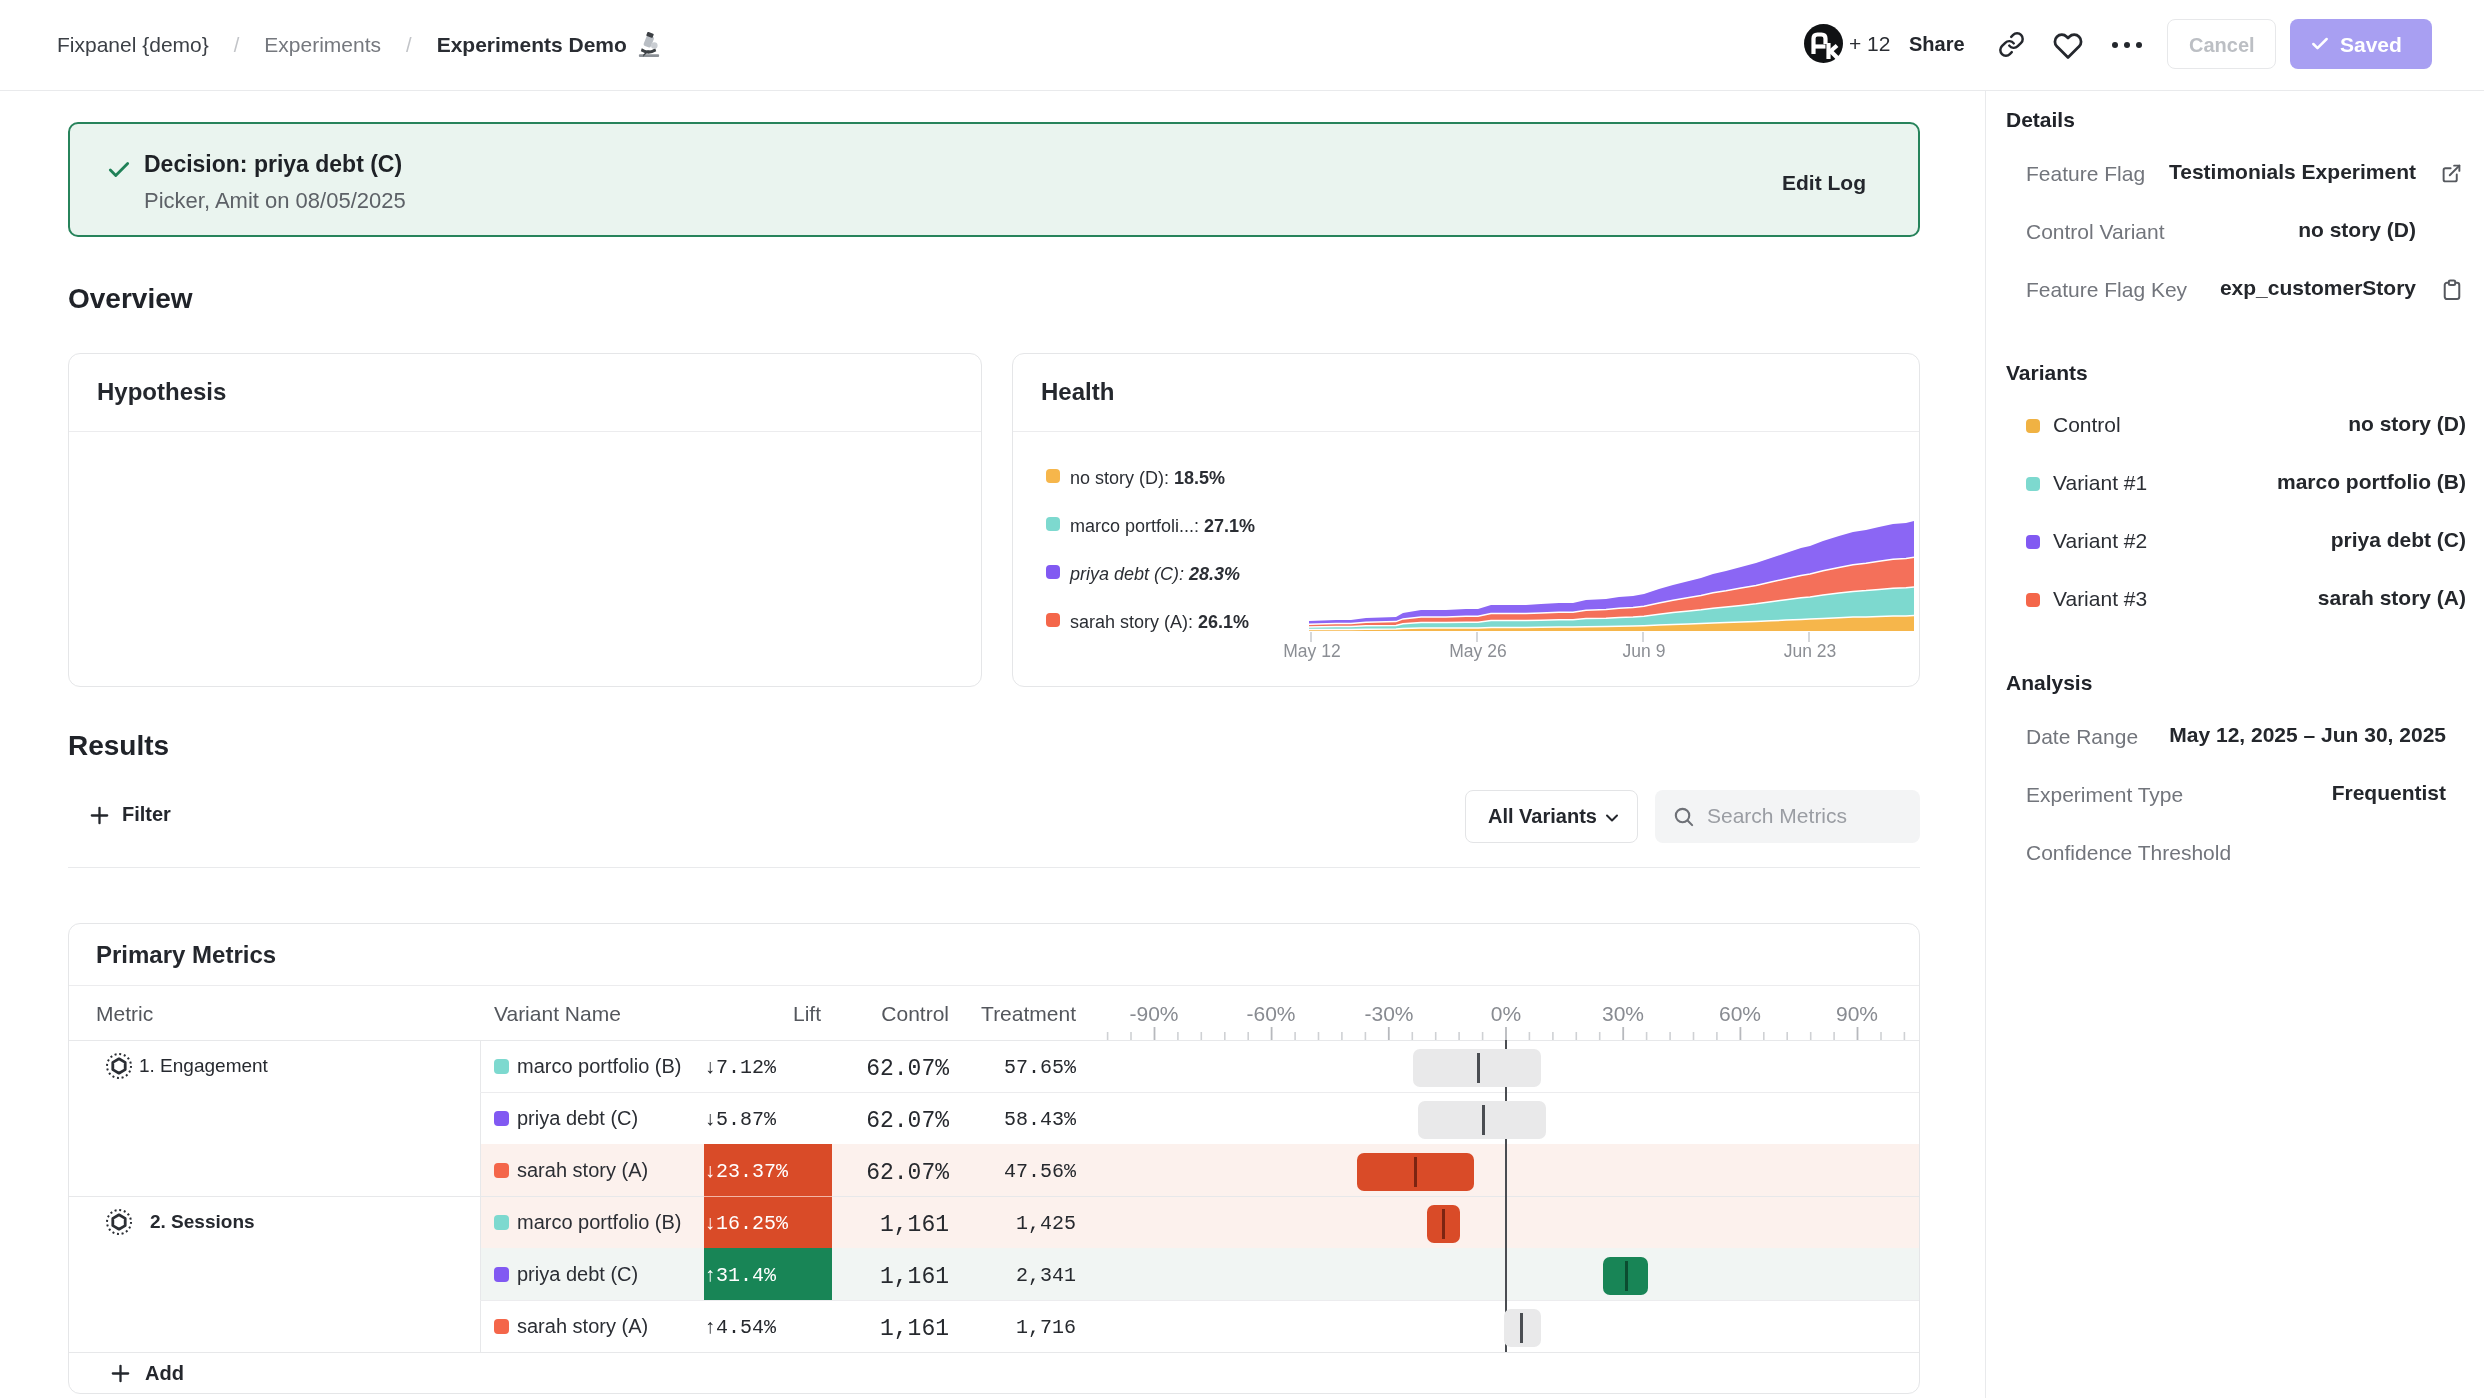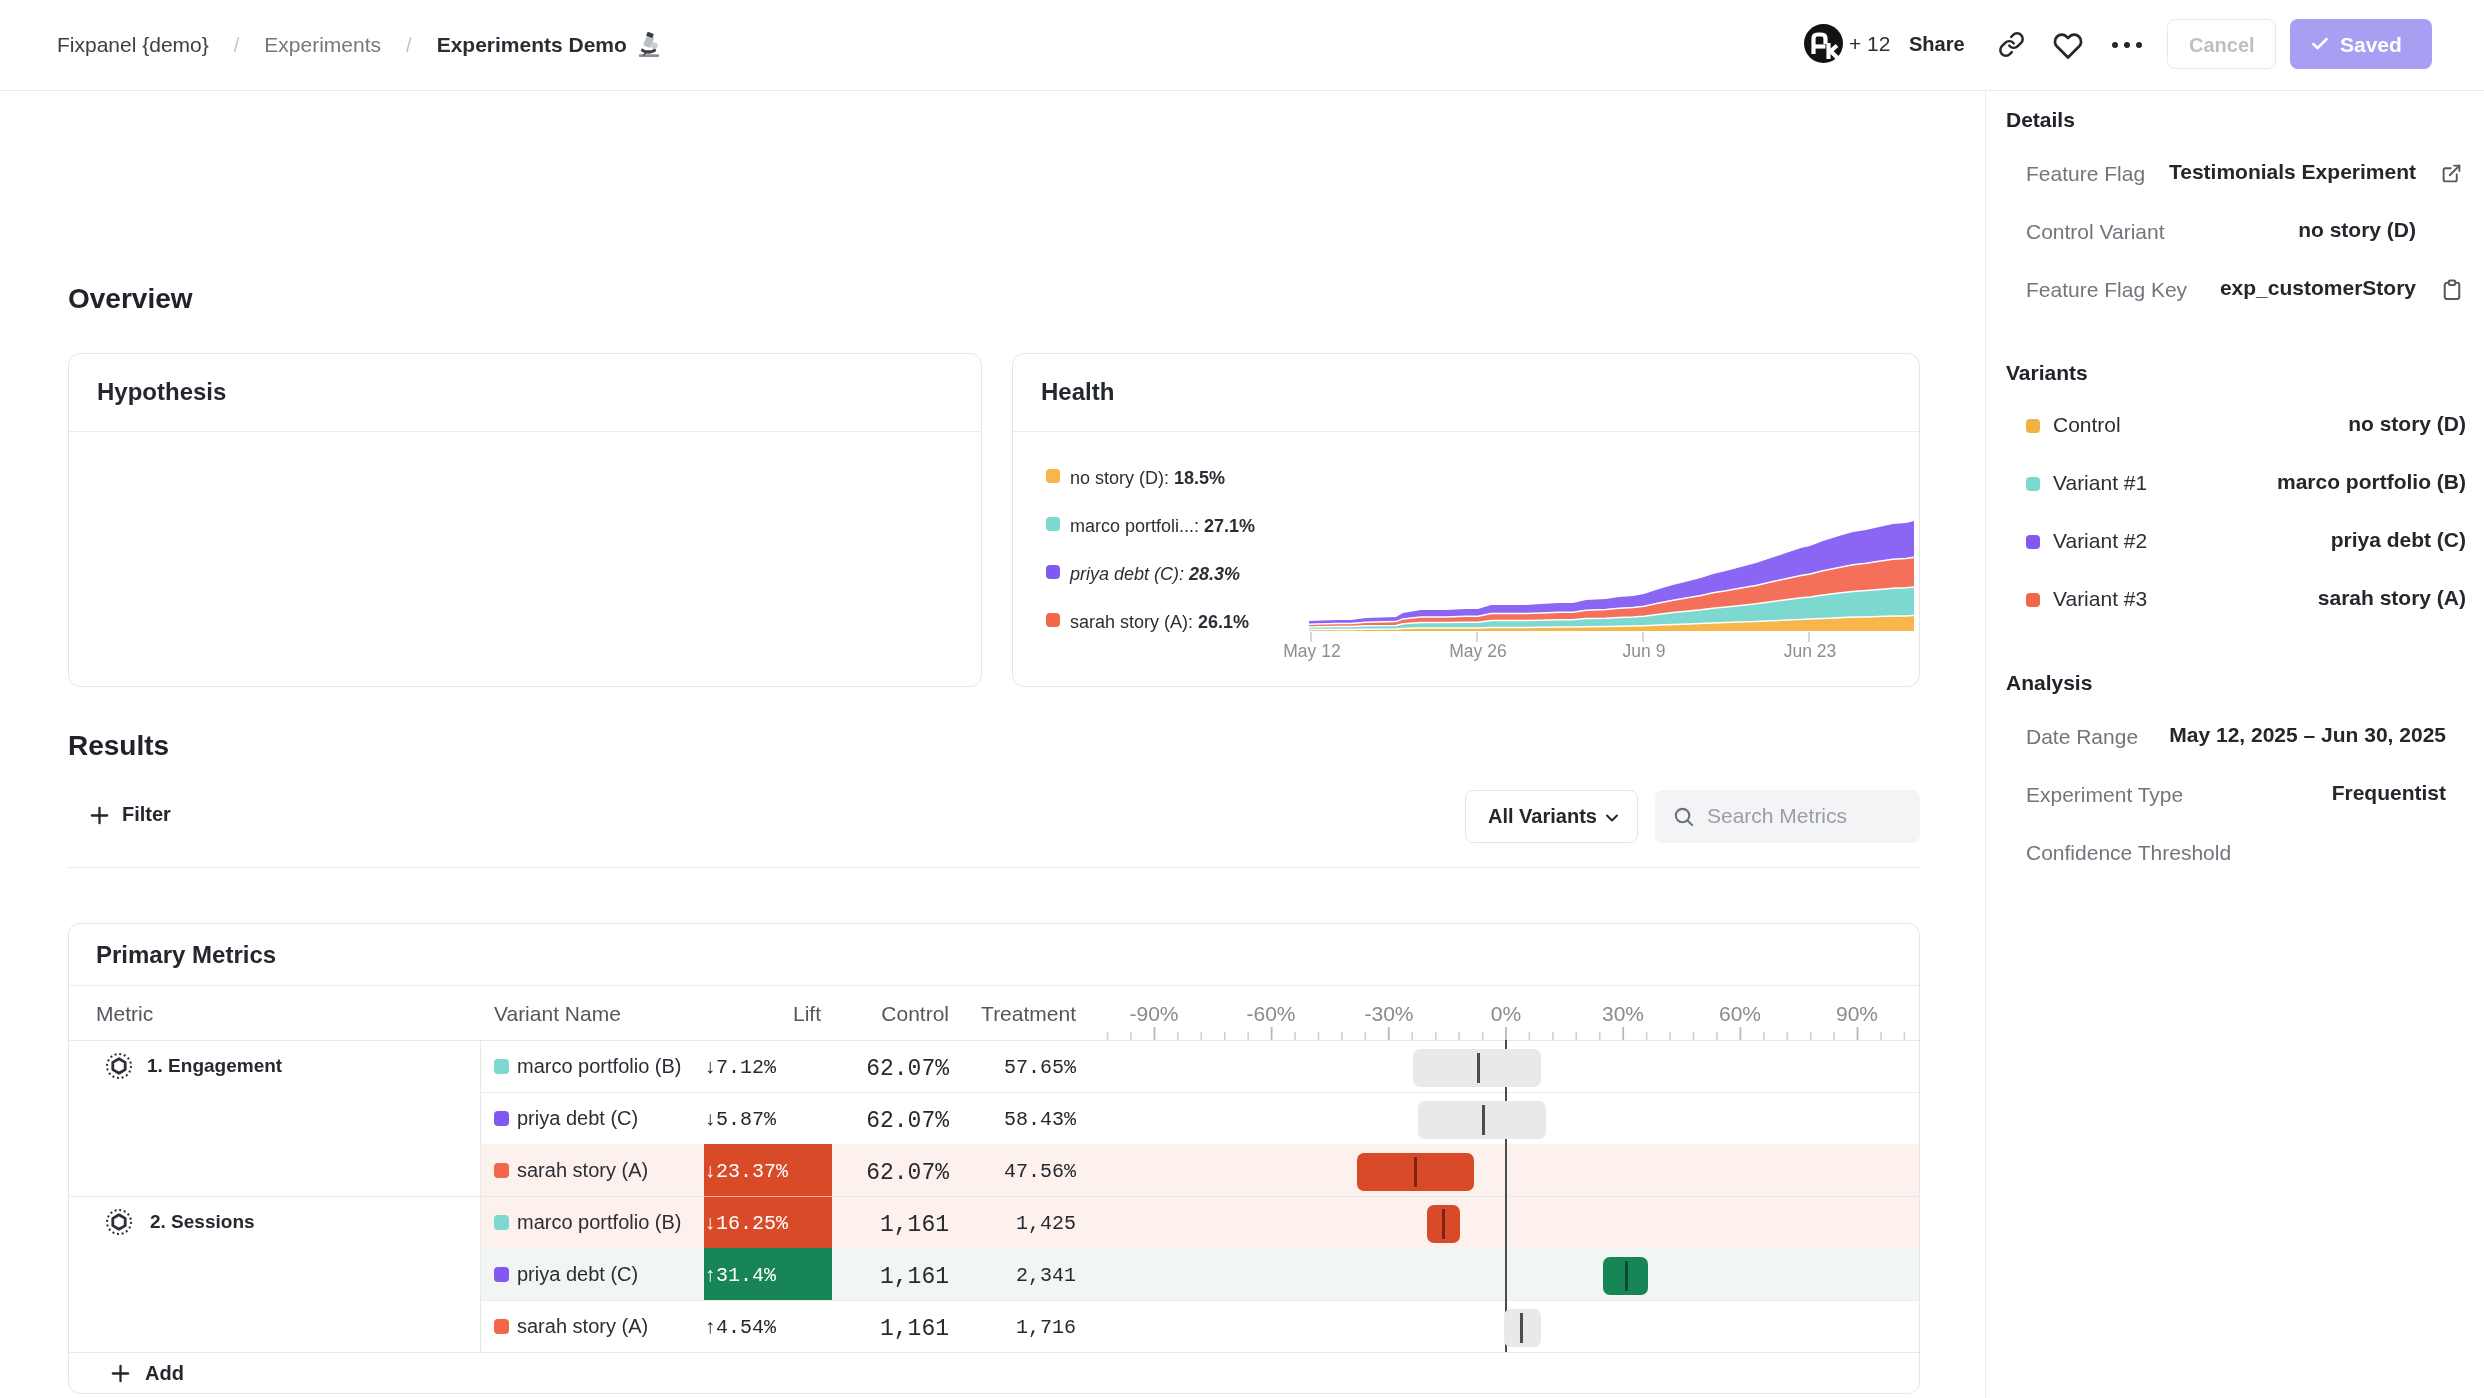--- a/index.html
+++ b/index.html
@@ -91,20 +91,28 @@
     <div class="abs" style="left:2290px; top:19px; width:142px; height:50px; border-radius:8px; background:#a89ff2;">
       <svg class="abs" style="left:20px; top:15px;" width="20" height="20" viewBox="0 0 24 24" fill="none" stroke="#fff" stroke-width="3" stroke-linecap="round" stroke-linejoin="round">
             <polyline points="20 6 9 17 4 12"></polyline>
           </svg>
       <span class="abs" style="left:50px; top:14px; font-size:21px; font-weight:bold; color:#fff;">Saved</span>
     </div>
   </div>
 </div>
 
 <div id="main">
+  <div id="banner">
+    <svg class="abs" style="left:36px; top:33px;" width="26" height="26" viewBox="0 0 24 24" fill="none" stroke="#1f8057" stroke-width="2.6" stroke-linecap="round" stroke-linejoin="round">
+          <polyline points="20 6 9 17 4 12"></polyline>
+        </svg>
+    <div class="abs" style="left:74px; top:27px; font-size:23px; font-weight:bold; color:#1e2126;">Decision: priya debt (C)</div>
+    <div class="abs" style="left:74px; top:64px; font-size:22px; color:#5d6167;">Picker, Amit on 08/05/2025</div>
+    <div class="abs" style="right:52px; top:47px; font-size:21px; font-weight:bold; color:#24272d;">Edit Log</div>
+  </div>
   <div id="overview-h" class="abs" style="left:68px; top:192px; font-size:28px; font-weight:bold; color:#202329;">Overview</div>
 
   <div id="hypo-card" class="card" style="left:68px; top:262px; width:914px; height:334px;">
     <div class="abs cardtitle" style="left:28px; top:24px;">Hypothesis</div>
     <div class="abs" style="left:0; top:77px; width:100%; height:1px; background:#ececee;"></div>
   </div>
   <div id="health-card" class="card" style="left:1012px; top:262px; width:908px; height:334px;">
     <div class="abs cardtitle" style="left:28px; top:24px;">Health</div>
     <div class="abs" style="left:0; top:77px; width:100%; height:1px; background:#ececee;"></div>
 
@@ -230,21 +238,21 @@
     <div class="abs" style="left:0; top:272px; width:100%; height:1px; background:#e7e8ea;"></div>
     <div class="abs" style="left:411px; top:376px; width:1439px; height:1px; background:#ececee;"></div>
     <div class="abs" style="left:0; top:428px; width:100%; height:1px; background:#e7e8ea;"></div>
 
     <div class="abs" style="left:1436px; top:116px; width:2px; height:312px; background:#4a4d52;"></div>
 
     <svg class="abs" style="left:36px; top:128px;" width="28" height="28" viewBox="0 0 28 28" fill="none" stroke="#2b2e34">
           <circle cx="14" cy="14" r="12" stroke-width="2" stroke-dasharray="2 2.7"></circle>
           <path d="M14 6.8 L20.2 10.4 L20.2 17.6 L14 21.2 L7.8 17.6 L7.8 10.4 Z" stroke-width="2.8" stroke-linejoin="round"></path>
         </svg>
-    <div class="abs" style="left:78px; top:131px; font-size:19px; font-weight:bold; color:#26292f;">1. Engagement</div>
+    <div class="abs" style="left:70px; top:131px; font-size:19px; font-weight:normal; color:#26292f;">1. Engagement</div>
     <svg class="abs" style="left:36px; top:284px;" width="28" height="28" viewBox="0 0 28 28" fill="none" stroke="#2b2e34">
           <circle cx="14" cy="14" r="12" stroke-width="2" stroke-dasharray="2 2.7"></circle>
           <path d="M14 6.8 L20.2 10.4 L20.2 17.6 L14 21.2 L7.8 17.6 L7.8 10.4 Z" stroke-width="2.8" stroke-linejoin="round"></path>
         </svg>
     <div class="abs" style="left:81px; top:287px; font-size:19px; font-weight:bold; color:#26292f;">2. Sessions</div>
 
     <div class="abs" style="left:635px; top:220px; width:128px; height:104px; background:#d94b28;"></div>
     <div class="abs" style="left:635px; top:272px; width:128px; height:1px; background:#f3b5a5;"></div>
     <div class="abs" style="left:635px; top:324px; width:128px; height:52px; background:#188556;"></div>
 

